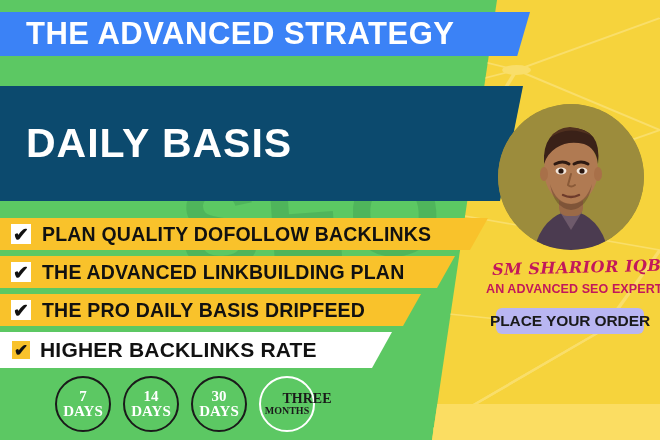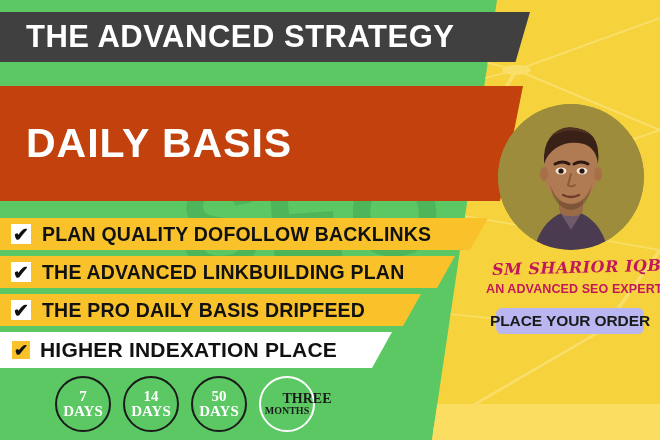--- a/index.html
+++ b/index.html
@@ -32,35 +32,35 @@
     font-size:120px;font-weight:bold;letter-spacing:4px;
     color:rgba(70,165,86,.55);
     font-family:"Liberation Sans", sans-serif;
     transform:rotate(-4deg);
     pointer-events:none;user-select:none;
     white-space:nowrap;
   }
 
   
   .blue-band{
-    position:absolute;left:0;top:12px;width:530px;height:50px;
-    background:#404040;
+    position:absolute;left:0;top:12px;width:530px;height:44px;
+    background:#3b82f6;
     clip-path:polygon(0 0, 530px 0, 512px 62px, 0 62px);
     display:flex;align-items:center;
   }
   .blue-band .txt{
     color:#ffffff;font-weight:bold;font-size:31px;
     letter-spacing:.5px;margin-left:26px;white-space:nowrap;
     font-family:"Liberation Sans", sans-serif;
   }
 
   
   .dark-block{
     position:absolute;left:0;top:86px;width:530px;height:115px;
-    background:#c2410c;
+    background:#0c4a6e;
     clip-path:polygon(0 0, 523px 0, 500px 115px, 0 115px);
     display:flex;flex-direction:column;justify-content:center;
   }
   .dark-block .line1{
     color:#fff;font-weight:bold;font-size:41px;letter-spacing:1px;
     margin-left:26px;line-height:1.05;white-space:nowrap;
   }
   .dark-block .line2{
     color:#fff;font-weight:bold;font-size:30px;letter-spacing:.6px;
     margin-left:26px;margin-top:6px;line-height:1.05;white-space:nowrap;
@@ -202,35 +202,35 @@
       <div class="label">THE ADVANCED LINKBUILDING PLAN</div>
     </div>
     <div class="feature f3">
       <div class="bar"></div>
       <div class="check">✔</div>
       <div class="label">THE PRO DAILY BASIS DRIPFEED</div>
     </div>
     <div class="feature f4">
       <div class="bar"></div>
       <div class="check">✔</div>
-      <div class="label">HIGHER INDEXATION PLACE</div>
+      <div class="label">HIGHER BACKLINKS RATE</div>
     </div>
   </div>
 
   <div class="badges">
     <div class="badge">
       <span class="num">7</span>
       <span class="unit">DAYS</span>
     </div>
     <div class="badge">
       <span class="num">14</span>
       <span class="unit">DAYS</span>
     </div>
     <div class="badge">
-      <span class="num">50</span>
+      <span class="num">30</span>
       <span class="unit">DAYS</span>
     </div>
     <div class="badge alt">
       <span class="num">THREE</span>
       <span class="unit">MONTHS</span>
     </div>
   </div>
 
   <div class="avatar">
     <svg viewBox="0 0 146 146">

